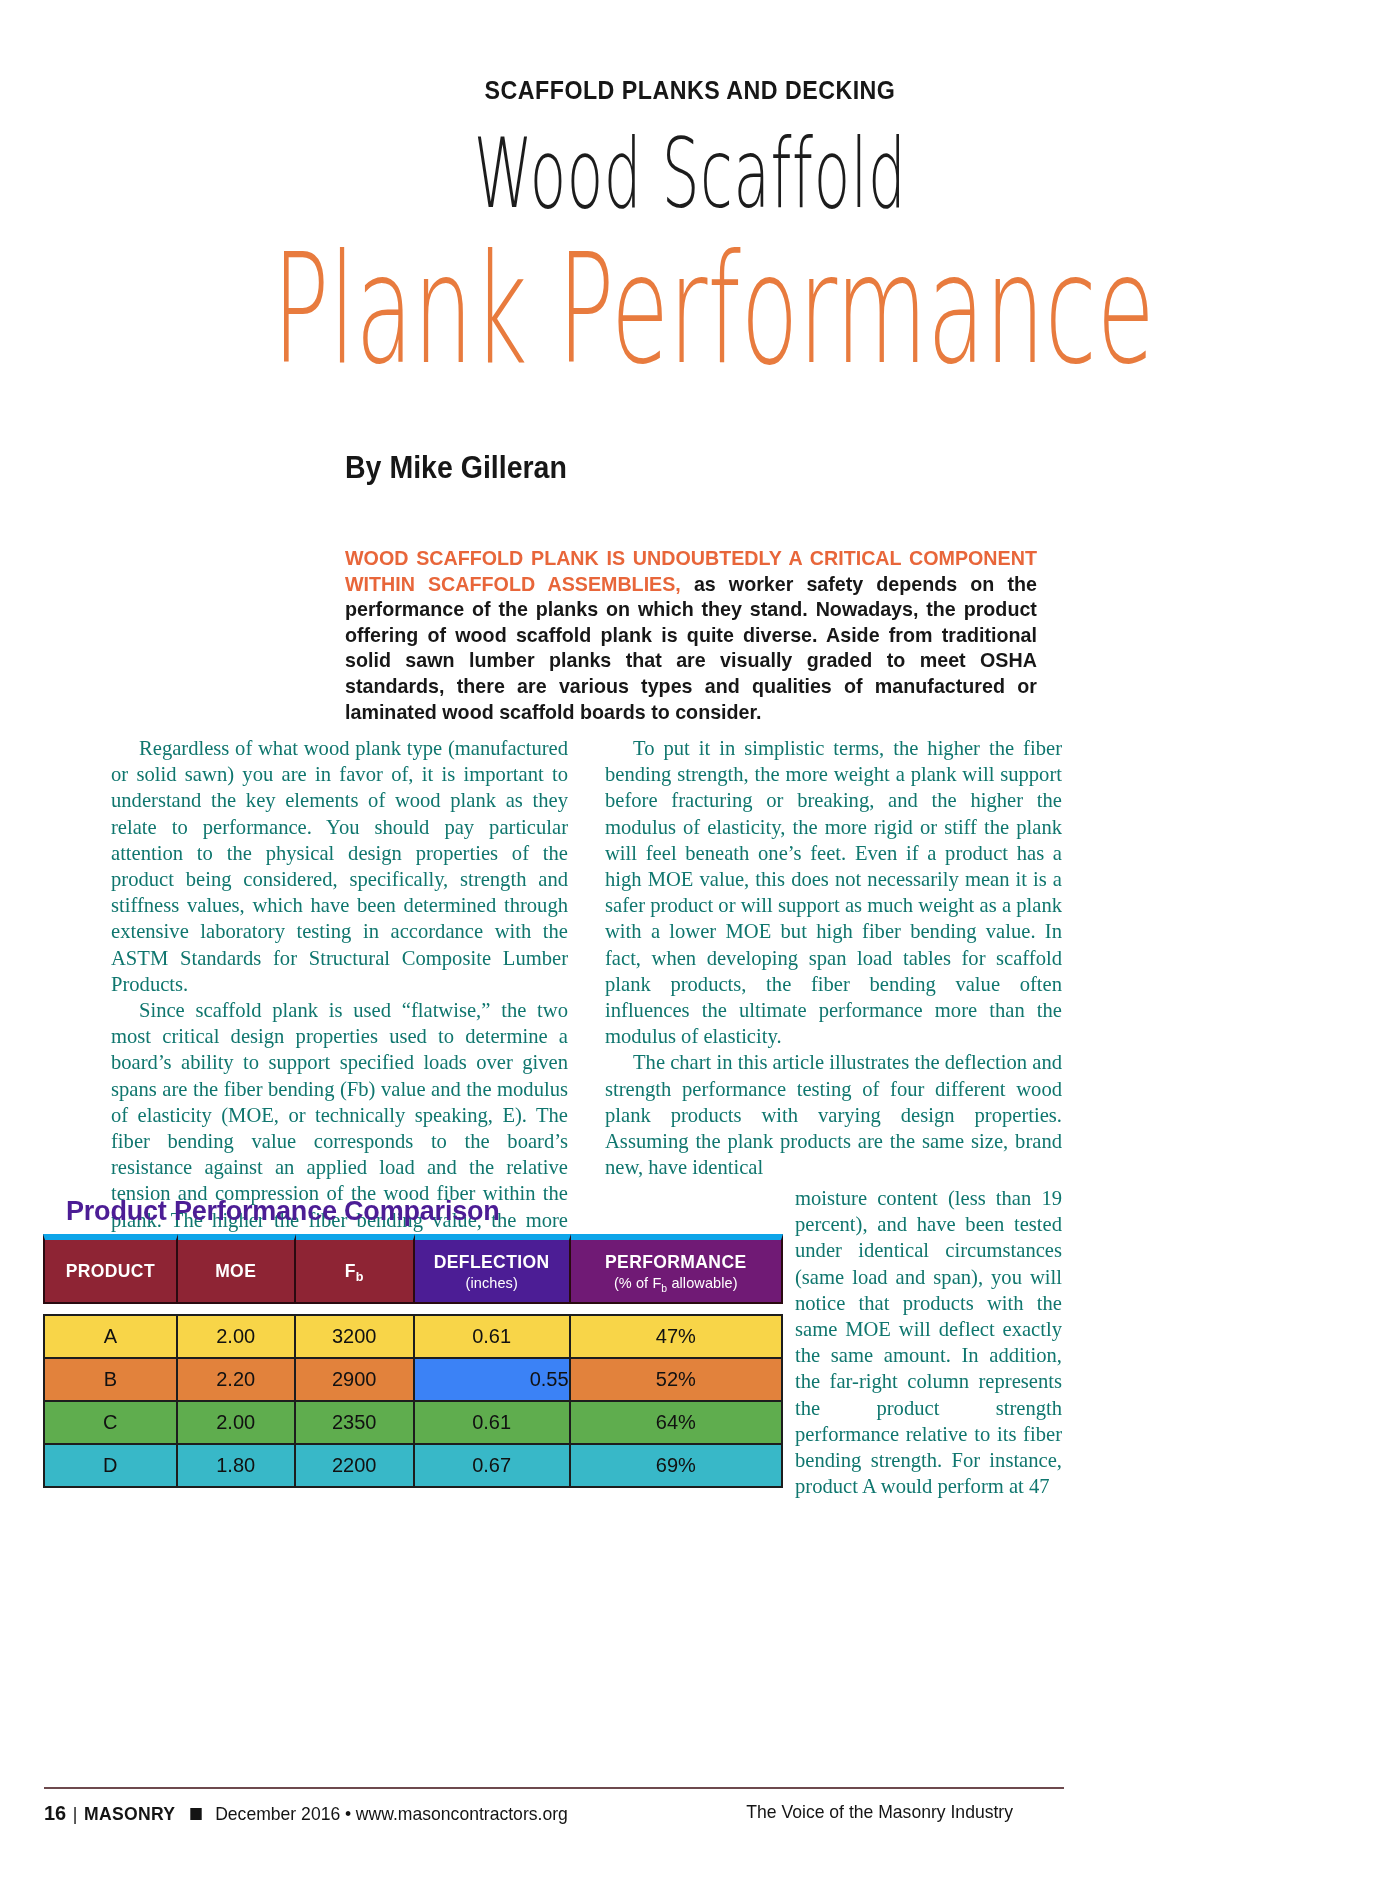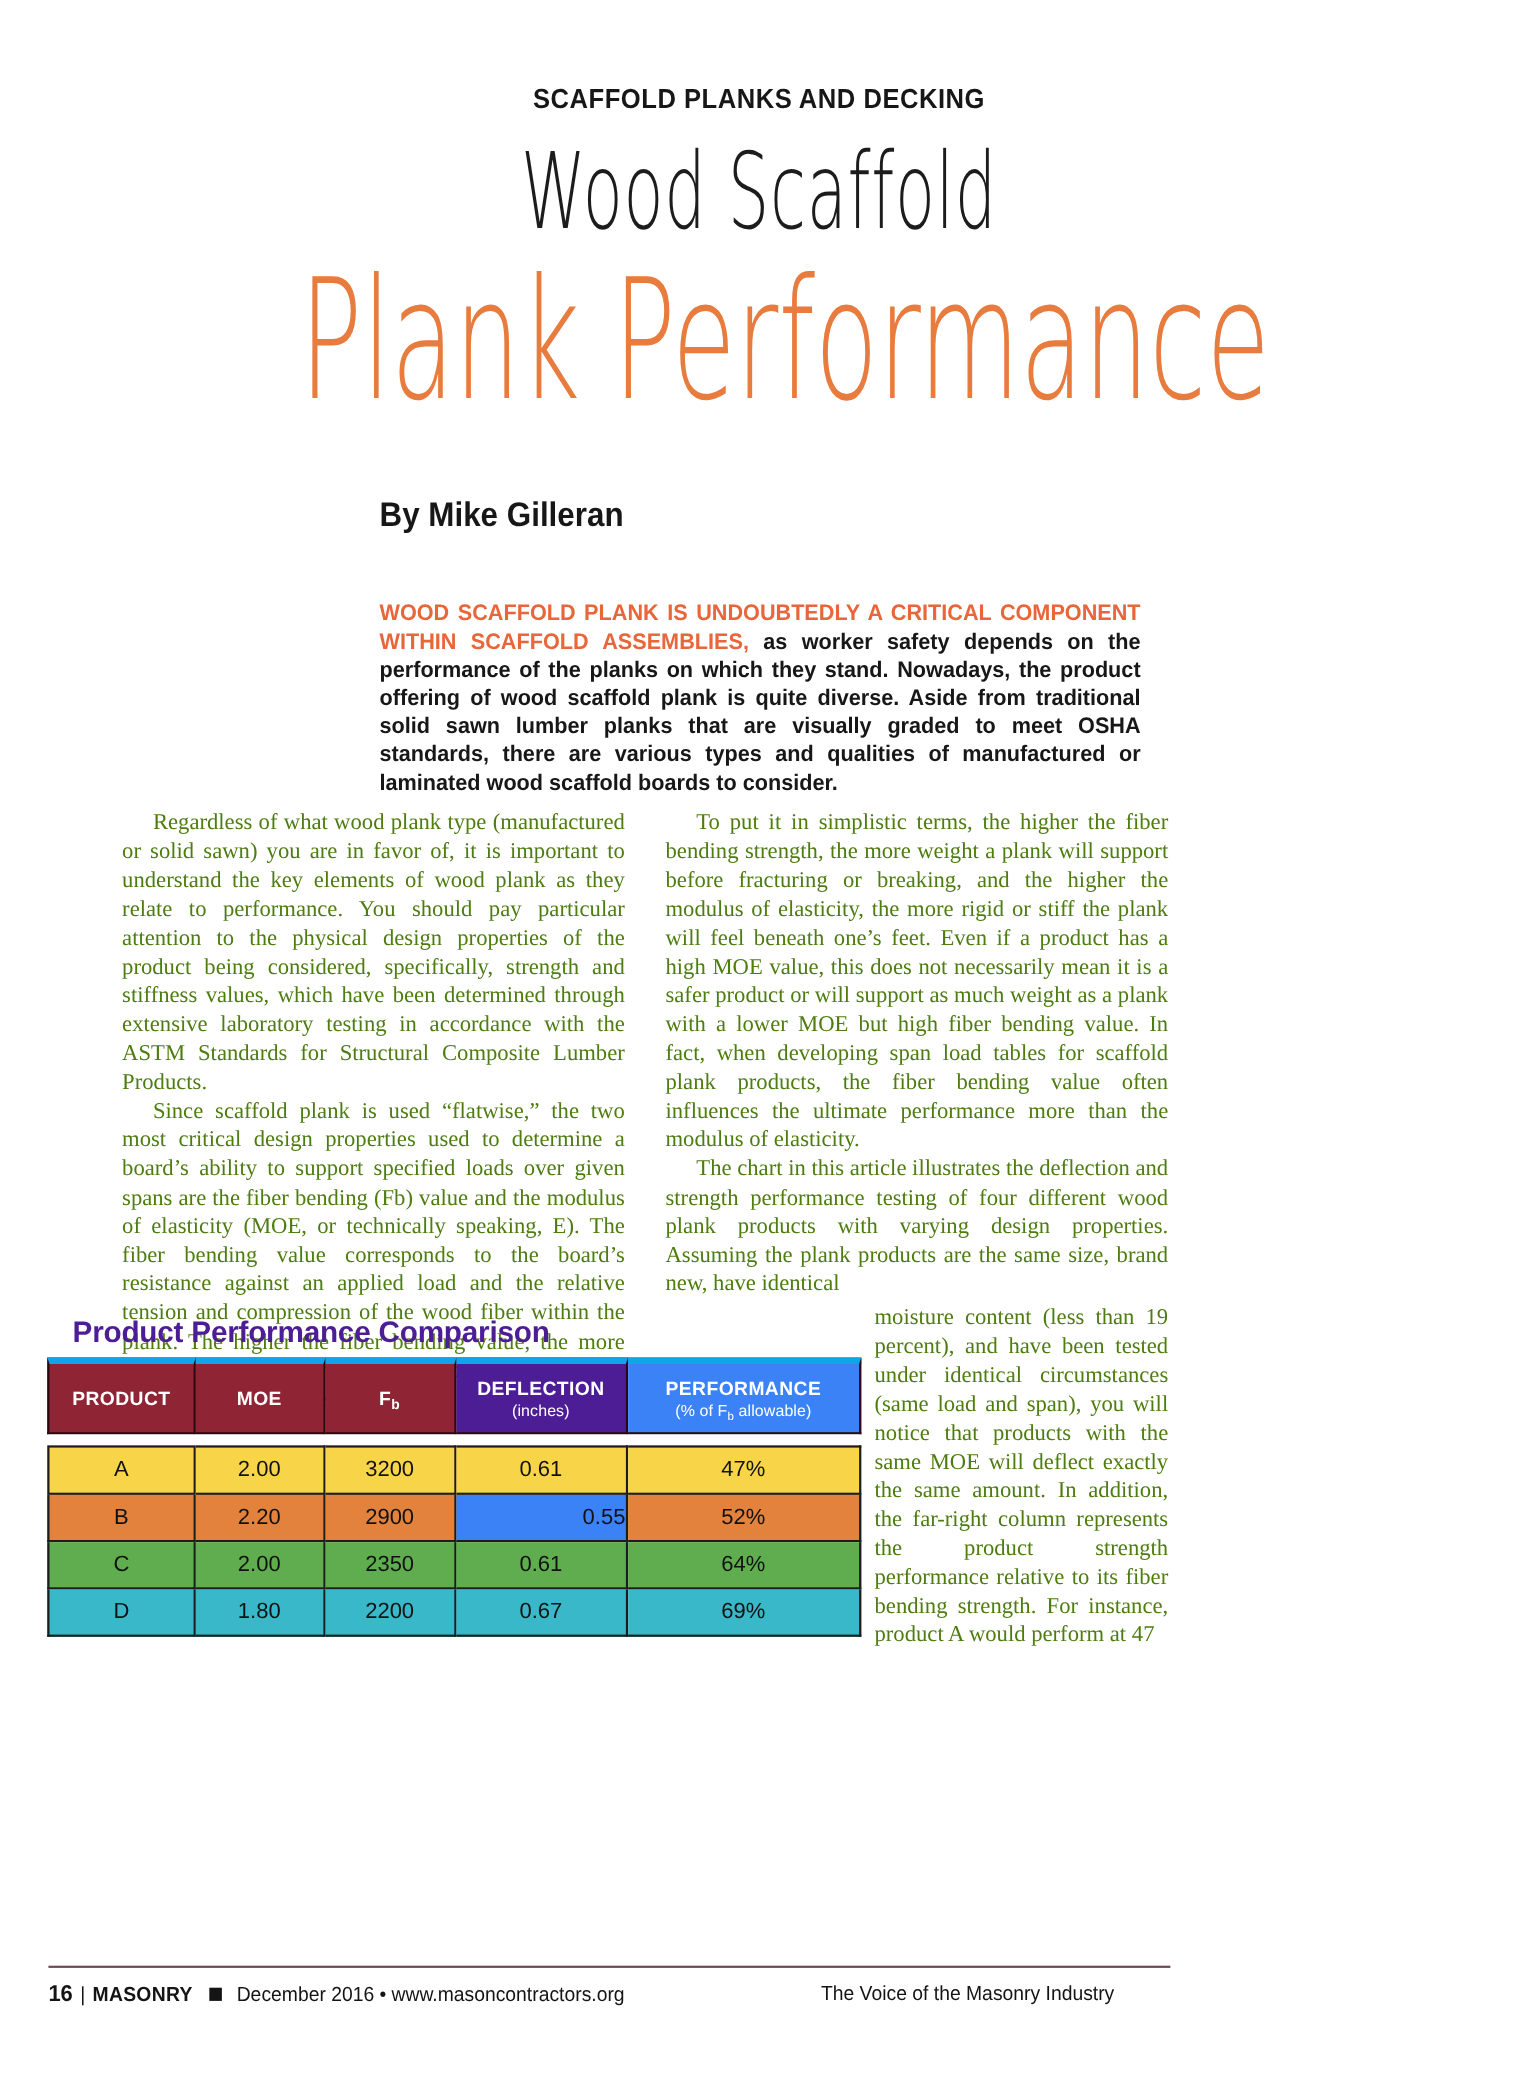--- a/index.html
+++ b/index.html
@@ -99,21 +99,21 @@
   .deck .lead {
     color: #E8663A;
   }
 
   
   .col {
     position: absolute;
     font-family: "Liberation Serif", serif;
     font-size: 20.6px;
     line-height: 26.2px;
-    color: #4d7c0f;
+    color: #0f766e;
     text-align: justify;
     -webkit-hyphens: none;
     hyphens: none;
   }
   .col p {
     margin: 0;
     text-indent: 28px;
   }
   .col p.noindent { text-indent: 0; }
 
@@ -305,21 +305,21 @@
         <th class="w-moe" style="background-color: rgb(142, 36, 52);">
           <span>MOE</span>
         </th>
         <th class="w-fb" style="background-color: rgb(142, 36, 52);">
           F<sub>b</sub>
         </th>
         <th class="w-defl" style="background-color: #4c1d95;">
           <span>DEFLECTION</span>
           <span class="sub">(inches)</span>
         </th>
-        <th class="w-perf" style="background-color: #3b82f6;">
+        <th class="w-perf" style="background-color: #701a75;">
           <span>PERFORMANCE</span>
           <span class="sub">(% of F<sub>b</sub> allowable)</span>
         </th>
       </tr>
     </thead>
     <tbody>
       <tr class="spacer">
         <td colspan="5"></td>
       </tr>
       <tr class="drow first">

